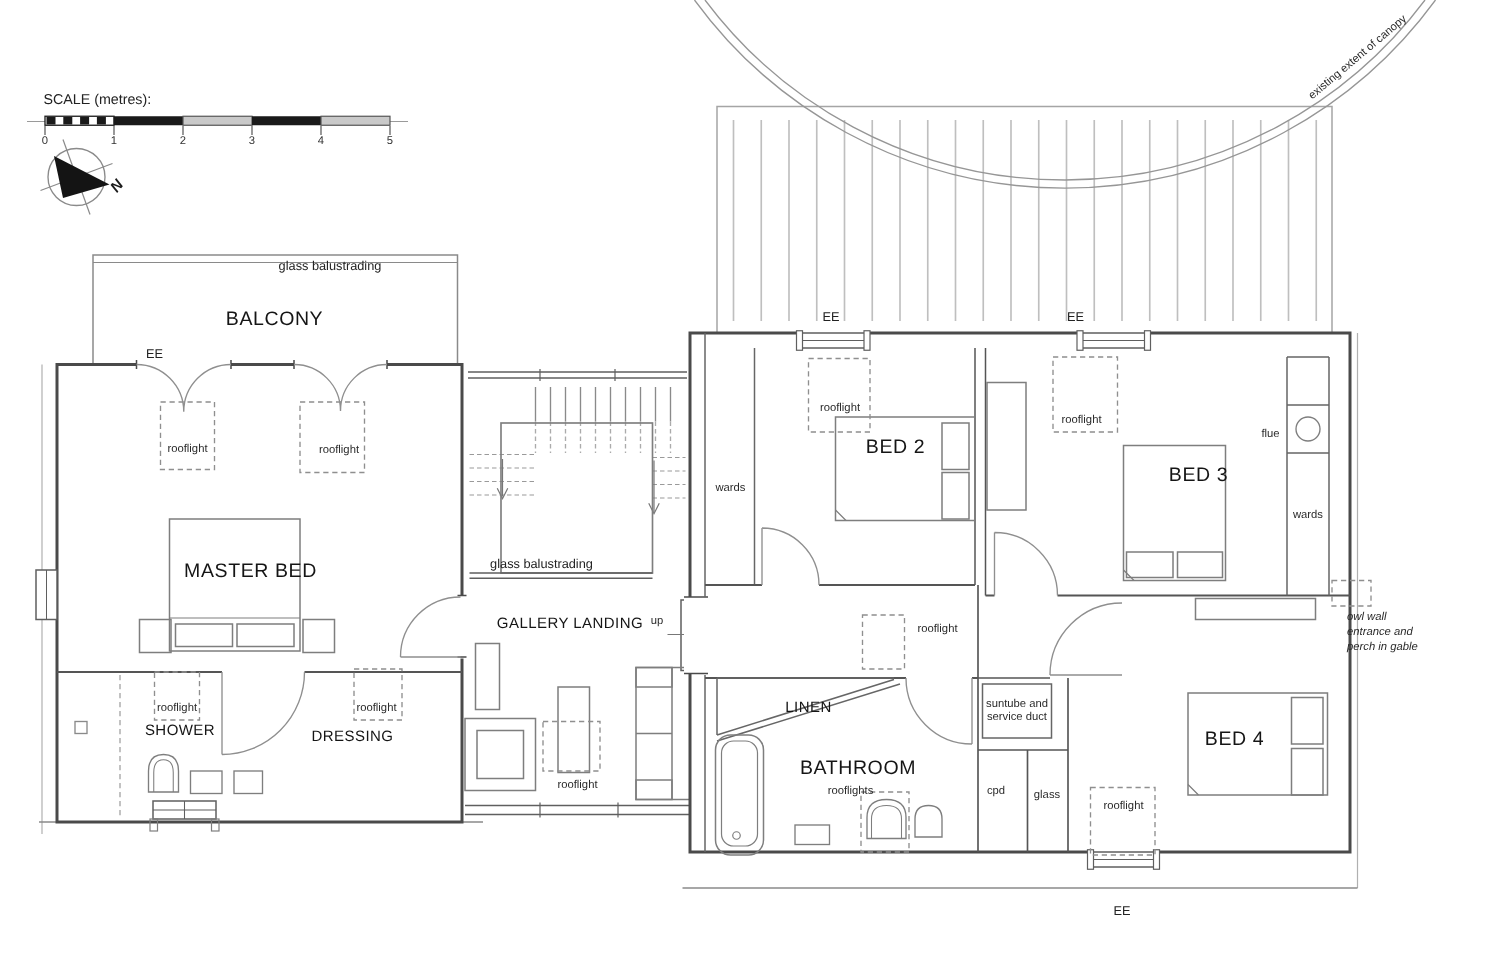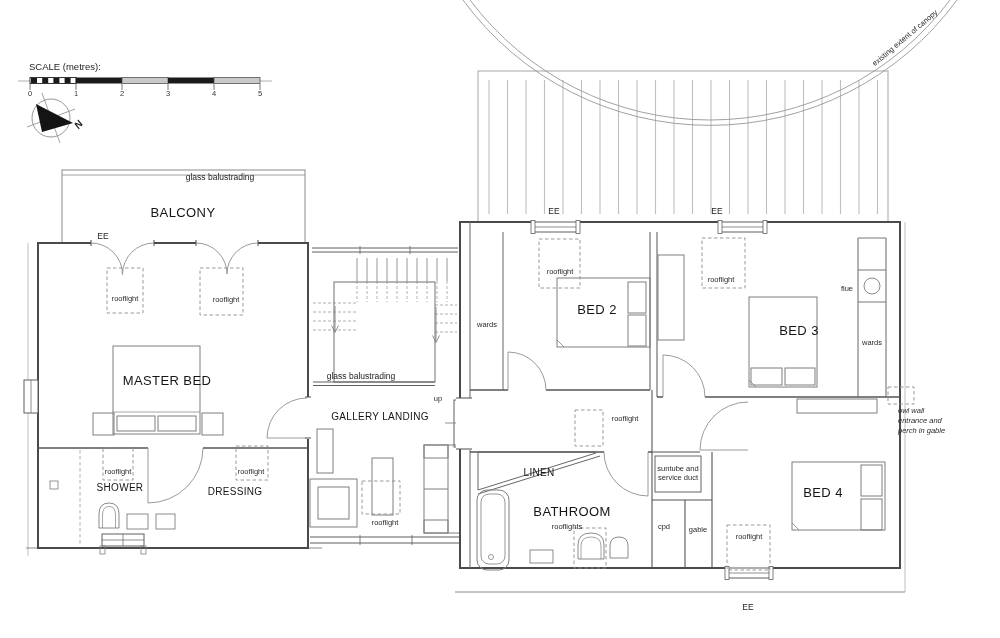--- a/index.html
+++ b/index.html
@@ -231,41 +231,41 @@
 <div class="lbl sm" style="left:226px;top:300px;">rooflight</div>
 <div class="lbl room" style="left:167px;top:381px;">MASTER BED</div>
 
 <div class="lbl sm" style="left:118px;top:472px;">rooflight</div>
 <div class="lbl room-s" style="left:120px;top:488px;">SHOWER</div>
 <div class="lbl sm" style="left:251px;top:472px;">rooflight</div>
 <div class="lbl room-s" style="left:235px;top:492px;">DRESSING</div>
 
 <div class="lbl md" style="left:361px;top:376px;">glass balustrading</div>
 <div class="lbl room-s" style="left:380px;top:417px;">GALLERY LANDING</div>
-<div class="lbl sm" style="left:438px;top:399px;">up</div>
+<div class="lbl sm" style="left:438px;top:414px;">up</div>
 <div class="lbl sm" style="left:385px;top:523px;">rooflight</div>
 
 <div class="lbl md" style="left:554px;top:211px;">EE</div>
 <div class="lbl md" style="left:717px;top:211px;">EE</div>
 <div class="lbl sm" style="left:560px;top:272px;">rooflight</div>
 <div class="lbl sm" style="left:721px;top:280px;">rooflight</div>
 <div class="lbl sm" style="left:487px;top:325px;">wards</div>
-<div class="lbl room" style="left:597px;top:310px;">BED 2</div>
-<div class="lbl room" style="left:779px;top:331px;padding-left:40px;">BED 3</div>
+<div class="lbl room" style="left:597px;top:298px;">BED 2</div>
+<div class="lbl room" style="left:779px;top:317px;padding-left:40px;">BED 3</div>
 <div class="lbl sm" style="left:847px;top:289px;">flue</div>
 <div class="lbl sm" style="left:872px;top:343px;">wards</div>
 <div class="lbl sm" style="left:625px;top:419px;">rooflight</div>
 <div class="lbl sm tl" style="left:898px;top:406px;line-height:10px;font-style:italic;">owl wall
 entrance and
 perch in gable</div>
 
 <div class="lbl room-s" style="left:531px;top:473px;padding-left:16px;">LINEN</div>
 <div class="lbl room" style="left:572px;top:512px;">BATHROOM</div>
 <div class="lbl sm" style="left:567px;top:527px;">rooflights</div>
 <div class="lbl sm" style="left:678px;top:473px;line-height:9px;">suntube and
 service duct</div>
 <div class="lbl sm" style="left:664px;top:527px;">cpd</div>
-<div class="lbl sm" style="left:698px;top:530px;">gable</div>
+<div class="lbl sm" style="left:698px;top:530px;">glass</div>
 <div class="lbl room" style="left:823px;top:493px;">BED 4</div>
 <div class="lbl sm" style="left:749px;top:537px;">rooflight</div>
 <div class="lbl md" style="left:748px;top:607px;">EE</div>
 
 </div>
 
 </body></html>

